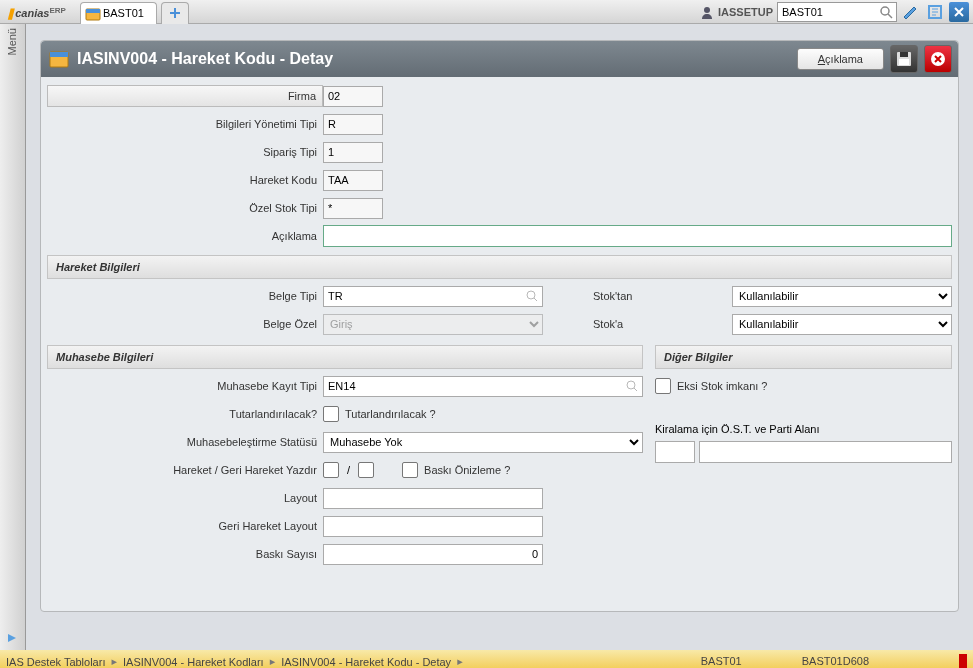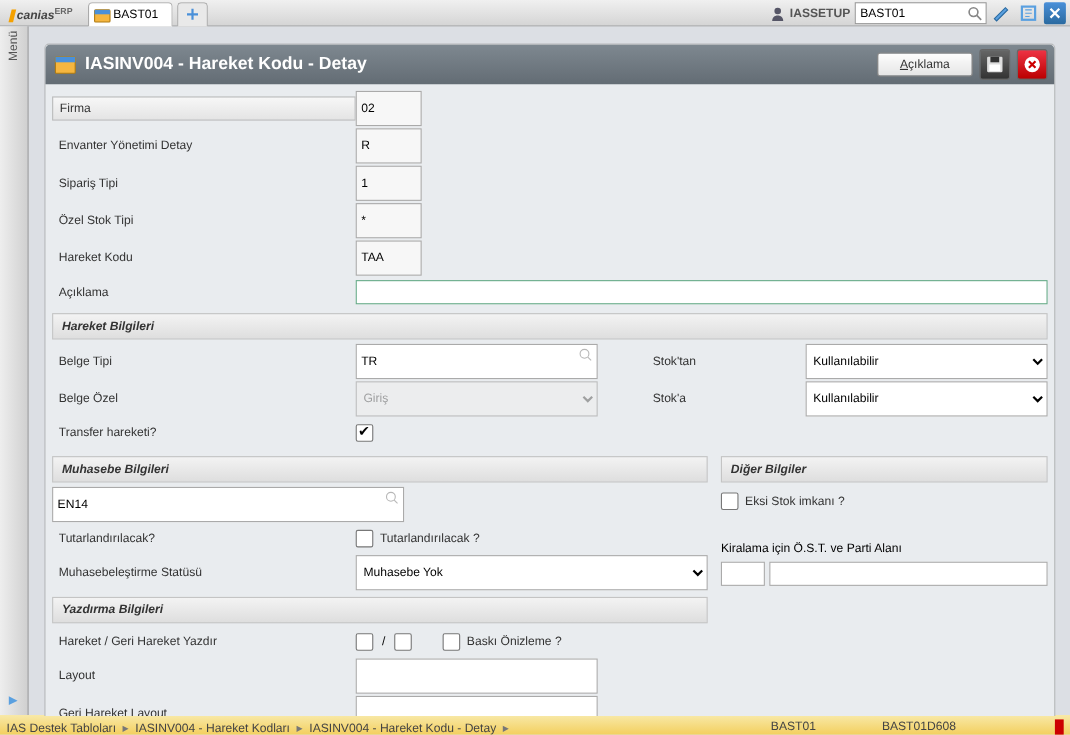--- a/index.html
+++ b/index.html
@@ -36,23 +36,23 @@
   .header-actions { margin-left:auto; display:flex; gap:6px; align-items:center;}
   .btn-desc { background: linear-gradient(#fdfdfd,#e5e5e5); border:1px solid #888; border-radius:3px; padding:4px 20px; color:#333;}
   .btn-desc u { text-decoration: underline; }
   .icon-btn { width:28px; height:28px; border:1px solid #666; border-radius:3px; display:flex; align-items:center; justify-content:center;}
   .icon-btn.save { background: linear-gradient(#666,#333);}
   .icon-btn.close { background: linear-gradient(#e34,#b00);}
 
   .form-body { padding: 6px 6px 2px 6px; }
 
   .row { display:flex; align-items:center; min-height:26px; margin-bottom:2px;}
-  .lbl { width: 276px; padding: 4px 6px; color:#333; background: transparent; }
+  .lbl { width: 276px; padding: 4px 6px; color:#333; background: transparent; text-align: right; }
   .lbl.box { background: linear-gradient(#f7f7f7,#e4e4e4); border:1px solid #bbb; }
-  .inp { height:32px; border:1px solid #aaa; background:#fff; padding: 0 4px; }
+  .inp { height:21px; border:1px solid #aaa; background:#fff; padding: 0 4px; }
   .inp.sm { width: 60px; }
   .inp.md { width: 220px; }
   .inp.lg { width: 320px; }
   .inp.ro { background:#f7f7f7; }
   .inp-full { flex:1; height:22px; border:1px solid #6a8; background:#fff; padding:0 4px; }
   .search-inp-wrap { position:relative; display:inline-block;}
   .search-inp-wrap .mag { position:absolute; right:4px; top:3px; width:14px; height:14px; opacity:.6;}
 
   .section-h { background: linear-gradient(#f3f3f3,#dedede); border:1px solid #c4c4c4; padding:5px 8px; font-weight:bold; color:#333; margin: 6px 0 4px 0; border-radius:0;font-style:italic;}
 
@@ -174,34 +174,34 @@
       </div>
     </div>
 
     <div class="form-body">
 
       <div class="row">
         <div class="lbl box">Firma</div>
         <input class="inp sm ro" readonly="" value="02" style="">
       </div>
       <div class="row">
-        <div class="lbl">Envanter Yönetimi Detay</div>
+        <div class="lbl">Bilgileri Yönetimi Tipi</div>
         <input class="inp sm ro" readonly="" value="R" style="">
       </div>
       <div class="row">
         <div class="lbl">Sipariş Tipi</div>
         <input class="inp sm ro" readonly="" value="1" style="">
       </div>
       <div class="row">
+        <div class="lbl">Hareket Kodu</div>
+        <input class="inp sm ro" readonly="" value="TAA" style="">
+      </div>
+      <div class="row">
         <div class="lbl">Özel Stok Tipi</div>
         <input class="inp sm ro" readonly="" value="*" style="">
-      </div>
-      <div class="row">
-        <div class="lbl">Hareket Kodu</div>
-        <input class="inp sm ro" readonly="" value="TAA" style="">
       </div>
       <div class="row">
         <div class="lbl">Açıklama</div>
         <input class="inp-full" value="" style="">
       </div>
 
       <div class="section-h">Hareket Bilgileri</div>
 
       <div class="row">
         <div class="lbl">Belge Tipi</div>
@@ -224,50 +224,46 @@
         <select class="inp md ro" disabled="" style="background:#eee;">
           <option>Giriş</option>
         </select>
         <div class="right-label" style="margin-left:44px;">Stok'a</div>
         <div style="flex:1"></div>
         <select class="inp" style="width:220px;">
           <option>Kullanılabilir</option>
         </select>
       </div>
 
-      <div class="row">
-        <div class="lbl">Transfer hareketi?</div>
-        <input type="checkbox" class="chk" checked="" style="">
-      </div>
 
       <div class="two-col">
         <div class="col-l">
           <div class="section-h">Muhasebe Bilgileri</div>
           <div class="row">
+            <div class="lbl">Muhasebe Kayıt Tipi</div>
             <span class="search-inp-wrap">
               <input class="inp lg" value="EN14" style="">
               <svg class="mag" width="14" height="14">
                   <circle cx="6" cy="6" r="4" fill="none" stroke="#888"></circle>
                   <line x1="9" y1="9" x2="12" y2="12" stroke="#888"></line>
                 </svg>
             </span>
           </div>
           <div class="row">
             <div class="lbl">Tutarlandırılacak?</div>
             <input type="checkbox" class="chk" style="">
             <span class="chk-lbl">Tutarlandırılacak ?</span>
           </div>
           <div class="row">
             <div class="lbl">Muhasebeleştirme Statüsü</div>
             <select class="inp lg">
               <option>Muhasebe Yok</option>
             </select>
           </div>
 
-          <div class="section-h">Yazdırma Bilgileri</div>
           <div class="row">
             <div class="lbl">Hareket / Geri Hareket Yazdır</div>
             <input type="checkbox" class="chk" style="">
             <span style="margin:0 8px;">/</span>
             <input type="checkbox" class="chk" style="">
             <span style="width:28px;"></span>
             <input type="checkbox" class="chk" style="">
             <span class="chk-lbl">Baskı Önizleme ?</span>
           </div>
           <div class="row">

